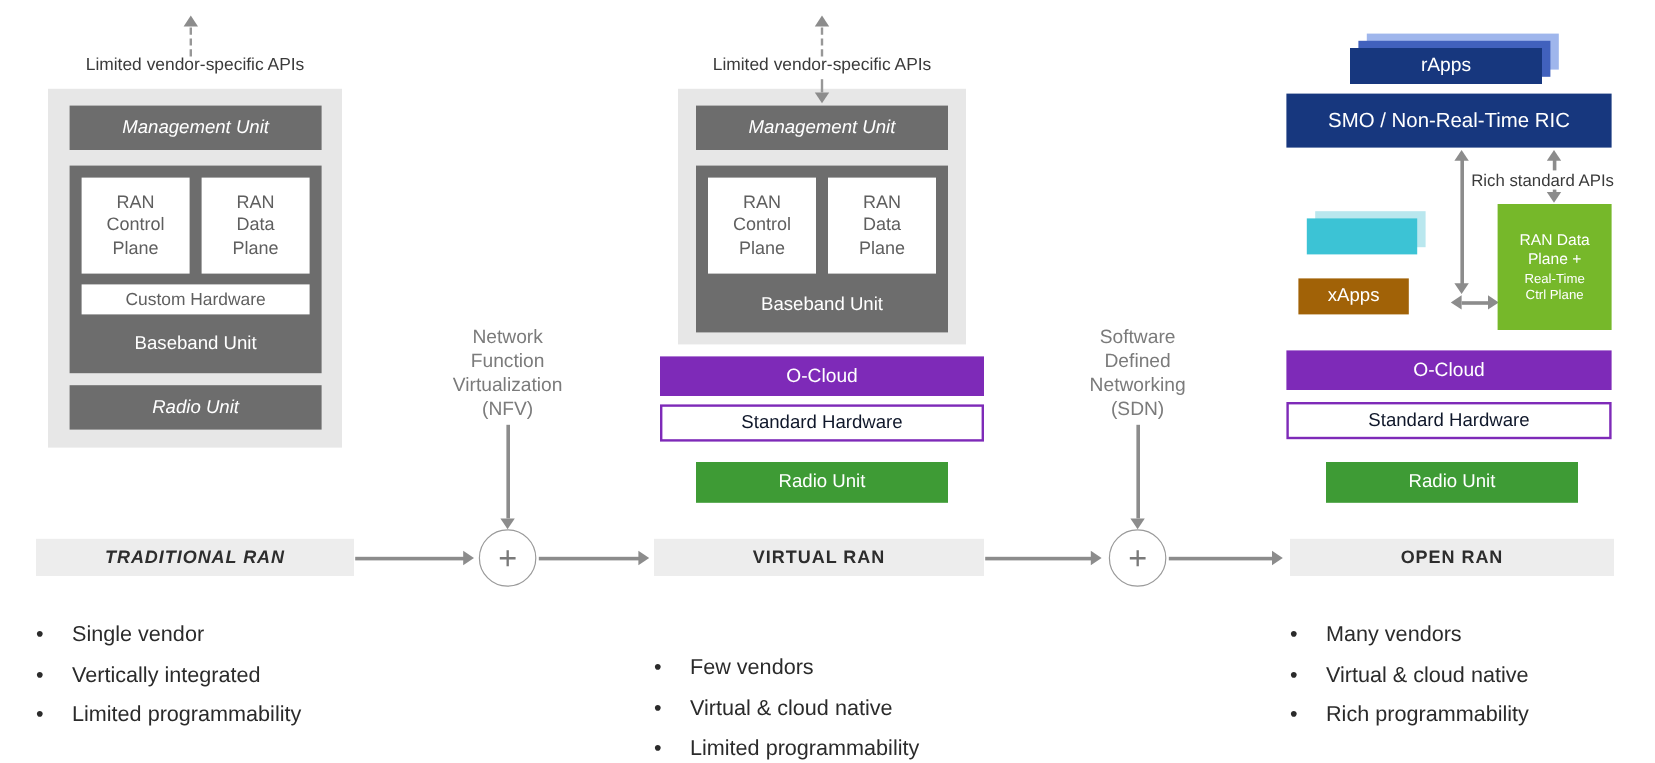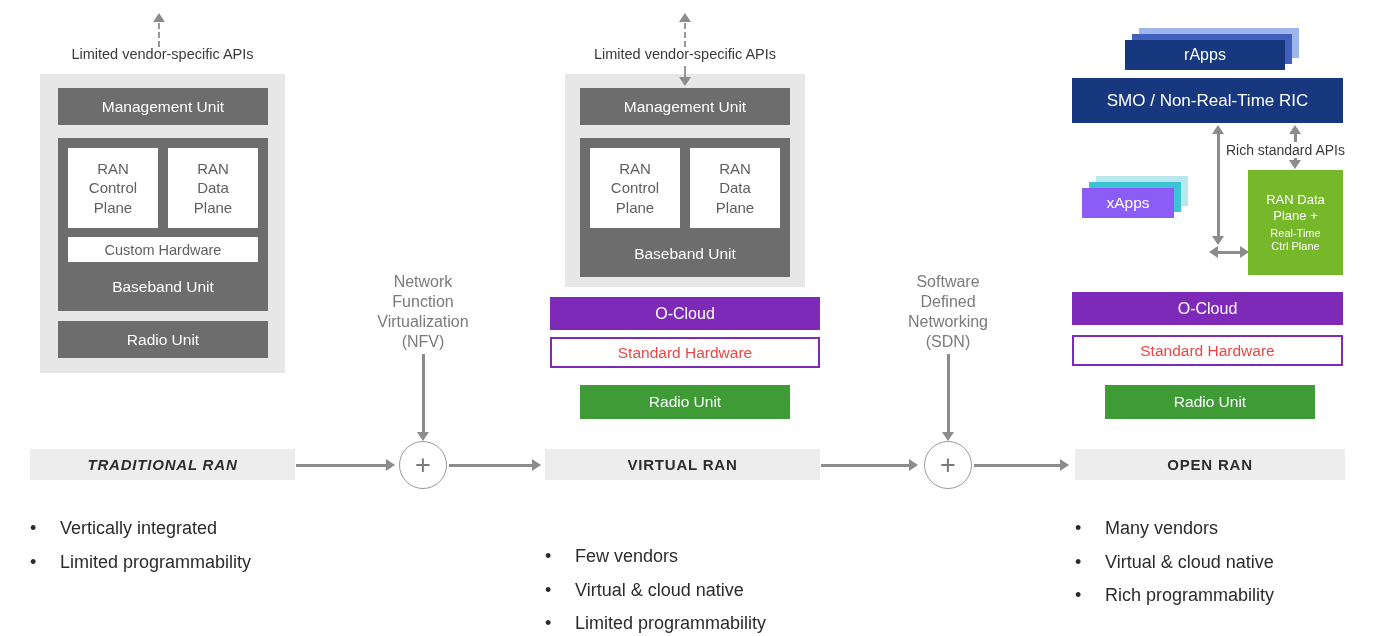--- a/index.html
+++ b/index.html
@@ -4,30 +4,30 @@
 <style>
   * { margin:0; padding:0; box-sizing:border-box; }
   html,body { background:#ffffff; }
   body { font-family:"Liberation Sans", sans-serif; }
   .canvas { position:relative; width:1379px; height:636px; background:#ffffff; overflow:hidden; }
   .abs { position:absolute; }
   .flexc { display:flex; align-items:center; justify-content:center; text-align:center; }
   .colc { display:flex; flex-direction:column; align-items:center; justify-content:center; text-align:center; }
 
   .container-gray { background:#e7e7e7; }
-  .graybox { background:#6d6d6d; color:#ffffff; }
+  .graybox { background:#6d6d6d; color:#ffffff;font-style:italic; }
   .whitebox { background:#ffffff; color:#5f5f5f; }
   .titlebar { background:#ededed; color:#2d2d2d; font-weight:700; letter-spacing:0.8px; font-size:15px; }
   .purplebox { background:#7e2ab8; color:#ffffff; }
-  .purple-outline { background:#ffffff; border:2px solid #7e2ab8; color:#ef4444; }
+  .purple-outline { background:#ffffff; border:2px solid #7e2ab8; color:#0f172a; }
   .greenbox { background:#3e9b35; color:#ffffff; }
   .limebox { background:#76b82a; color:#ffffff; }
   .navybox { background:#17377e; color:#ffffff; }
   .cyanbox { background:#00b2cf; color:#ffffff; }
-  .tealbox { background:#8b5cf6; color:#ffffff; }
+  .tealbox { background:#a16207; color:#ffffff;margin-top:44px; }
 
   .api-label { font-size:14.5px; color:#3a3a3a; }
   .transition-label { font-size:16px; color:#7b7b7b; line-height:1.25; text-align:center; }
 
   .hline { background:#8c8c8c; height:2.5px; }
   .vline { background:#8c8c8c; width:2.5px; }
   .dashedline { width:0; border-left:2px dashed #979797; }
   .arrow-up    { width:0; height:0; border-left:6px solid transparent; border-right:6px solid transparent; border-bottom:9px solid #8c8c8c; }
   .arrow-down  { width:0; height:0; border-left:6px solid transparent; border-right:6px solid transparent; border-top:9px solid #8c8c8c; }
   .arrow-right { width:0; height:0; border-top:6px solid transparent; border-bottom:6px solid transparent; border-left:9px solid #8c8c8c; }
@@ -128,20 +128,24 @@
   </div>
 
   <div class="abs purplebox flexc" style="left:1072px; top:292px; width:271px; height:33px; font-size:16px;">O-Cloud</div>
   <div class="abs purple-outline flexc" style="left:1072px; top:335px; width:271px; height:31px; font-size:15.5px;">Standard Hardware</div>
   <div class="abs greenbox flexc" style="left:1105px; top:385px; width:210px; height:34px; font-size:15.5px;">Radio Unit</div>
   <div class="abs titlebar flexc" style="left:1075px; top:449px; width:270px; height:31px;">OPEN RAN</div>
 
   <ul class="abs bullets" style="left:30px; top:518px; width:340px;">
     <li class="bullet-item">
       <span class="bullet-dot"></span>
+      <span>Single vendor</span>
+    </li>
+    <li class="bullet-item">
+      <span class="bullet-dot"></span>
       <span>Vertically integrated</span>
     </li>
     <li class="bullet-item">
       <span class="bullet-dot"></span>
       <span>Limited programmability</span>
     </li>
   </ul>
 
   <ul class="abs bullets" style="left:545px; top:546px; width:340px;justify-content:space-between;">
     <li class="bullet-item">

